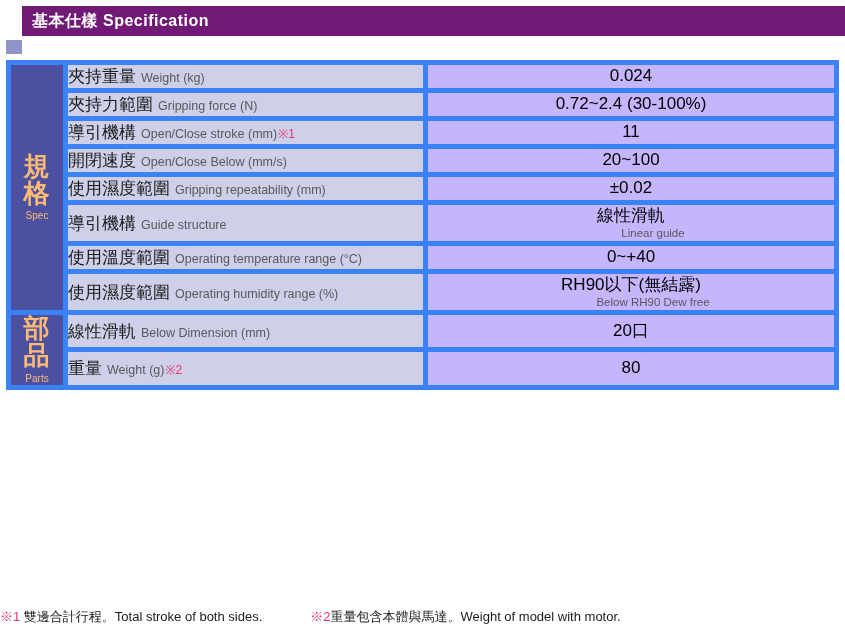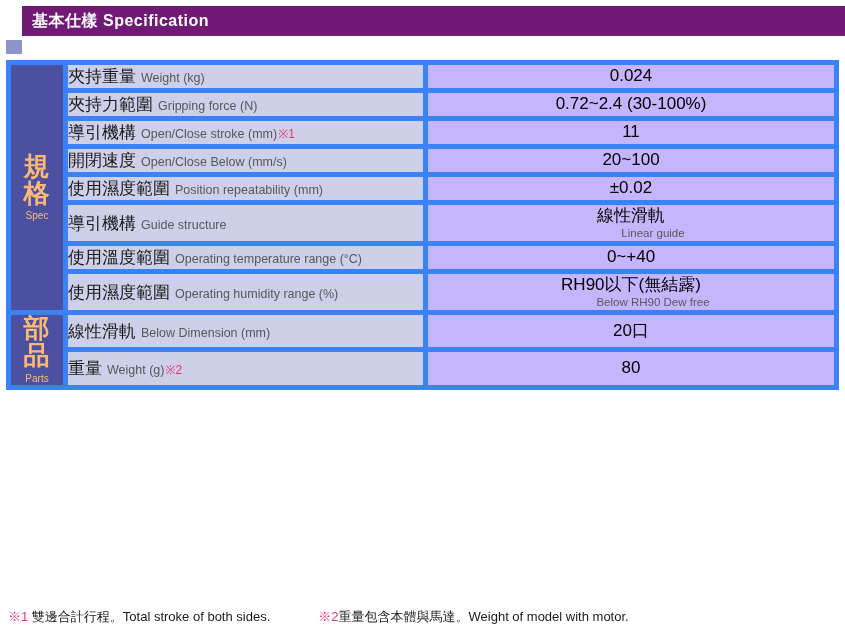--- a/index.html
+++ b/index.html
@@ -128,21 +128,21 @@
     color: #58595b;
     line-height: 1.2;
     display: block;
     margin-top: 1px;
     padding-left: 44px;
   }
 
   
   .footnotes {
     position: absolute;
-    left: 8px;
+    left: 0;
     top: 608px;
     width: 833px;
     font-size: 13px;
     white-space: nowrap;
   }
   .fn {
     display: inline-block;
   }
   .fn-2 {
     margin-left: 48px;
@@ -208,21 +208,21 @@
         <td class="label-cell">
           <span class="cn">開閉速度</span><span class="en">Open/Close Below (mm/s)</span><span class="note"></span>
         </td>
         <td class="value-cell">
           <span class="v-main">20~100</span>
           <span class="v-sub"></span>
         </td>
       </tr>
       <tr>
         <td class="label-cell">
-          <span class="cn">使用濕度範圍</span><span class="en">Position repeatability (mm)</span><span class="note"></span>
+          <span class="cn">使用濕度範圍</span><span class="en">Gripping repeatability (mm)</span><span class="note"></span>
         </td>
         <td class="value-cell">
           <span class="v-main">±0.02</span>
           <span class="v-sub"></span>
         </td>
       </tr>
       <tr>
         <td class="label-cell">
           <span class="cn">導引機構</span><span class="en">Guide structure</span><span class="note"></span>
         </td>

